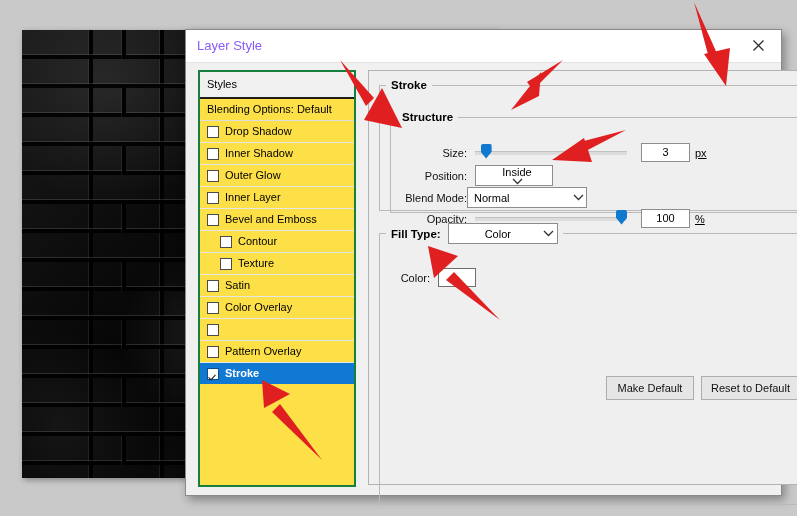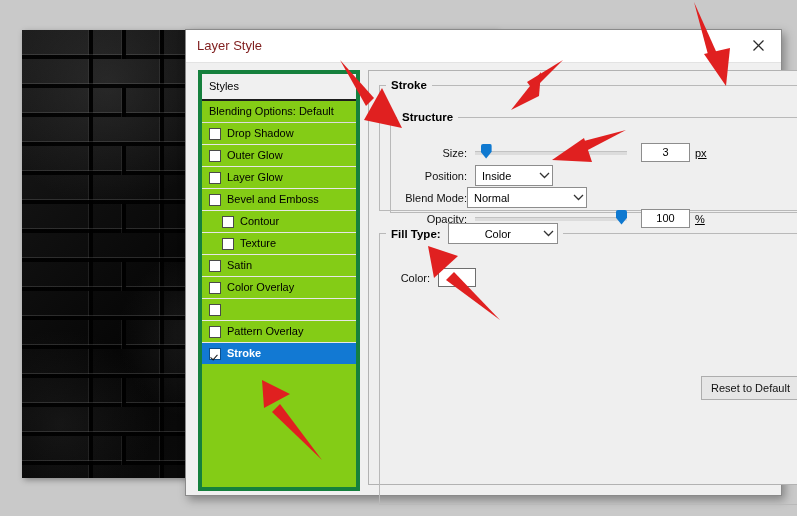--- a/index.html
+++ b/index.html
@@ -61,32 +61,32 @@
   #dialog{
     position:absolute;left:185px;top:29px;width:595px;height:465px;
     background:#f0f0f0;border:1px solid #8a8a8a;
     box-shadow:3px 4px 9px rgba(0,0,0,0.35);
   }
   #titlebar{
     height:32px;background:#ffffff;position:relative;
     border-bottom:1px solid #e3e3e3;
   }
   #titlebar .ttl{
-    position:absolute;left:11px;top:8px;font-size:13px;color:#7f1d1d;
+    position:absolute;left:11px;top:8px;font-size:13px;color:#8b5cf6;
   }
   #closebtn{
     position:absolute;right:0;top:0;width:45px;height:31px;
     display:flex;align-items:center;justify-content:center;
     font-size:15px;color:#333;cursor:default;
   }
 
   
   #styleslist{
     position:absolute;left:12px;top:40px;width:154px;height:413px;
-    background:#84cc16;border:4px solid #15803d;
+    background:#fde047;border:2px solid #15803d;
   }
   .lsthead{
     height:25px;line-height:25px;padding-left:7px;
     border-bottom:2px solid #1d1d1d;background:#f0f0f0;font-size:11px;
   }
   .lstblend{
     height:21px;line-height:21px;padding-left:7px;font-size:11px;
     border-bottom:1px solid #dcdcdc;
   }
   .lstitem{
@@ -183,25 +183,29 @@
   <div id="styleslist">
     <div class="lsthead">Styles</div>
     <div class="lstblend">Blending Options: Default</div>
     <div id="styleItems">
         <div class="lstitem">
           <span class="cbx"></span>
           <span>Drop Shadow</span>
         </div>
         <div class="lstitem">
           <span class="cbx"></span>
+          <span>Inner Shadow</span>
+        </div>
+        <div class="lstitem">
+          <span class="cbx"></span>
           <span>Outer Glow</span>
         </div>
         <div class="lstitem">
           <span class="cbx"></span>
-          <span>Layer Glow</span>
+          <span>Inner Layer</span>
         </div>
         <div class="lstitem">
           <span class="cbx"></span>
           <span>Bevel and Emboss</span>
         </div>
         <div class="lstitem indent">
           <span class="cbx"></span>
           <span>Contour</span>
         </div>
         <div class="lstitem indent">
@@ -243,21 +247,21 @@
           <div style="width:152px;margin-left:8px;position:relative;">
             <div class="track"></div>
             <div class="thumb" id="sizeThumb" style="left: 5.64px;"></div>
           </div>
           <div class="num" style="margin-left:14px;">3</div>
           <div class="unit">px</div>
         </div>
 
         <div class="row" style="left:0;top:42px;width:420px;">
           <div class="lbl" style="width:76px;">Position:</div>
-          <div class="combo" style="width:70px;margin-left:8px;">
+          <div class="combo" style="width:70px;margin-left:8px;flex-direction:column;">
             <span class="cv">Inside</span>
             <span class="chev">
               <svg width="11" height="7" viewBox="0 0 11 7">
                   <polyline points="1,1 5.5,5.5 10,1" fill="none" stroke="#333" stroke-width="1.3"></polyline>
                 </svg>
             </span>
           </div>
         </div>
 
         <div class="row" style="left:0;top:64px;width:420px;">
@@ -298,20 +302,21 @@
           </span>
         </span>
       </legend>
 
       <div class="row" style="left:14px;top:24px;">
         <div class="lbl" style="width:36px;">Color:</div>
         <div class="swatch" style="margin-left: 8px; background: rgb(255, 255, 255);" id="colorSwatch"></div>
       </div>
     </fieldset>
 
+    <div class="btn" style="position:absolute;left:237px;top:305px;width:86px;">Make Default</div>
     <div class="btn" style="position:absolute;left:332px;top:305px;width:97px;">Reset to Default</div>
   </div>
 
 </div>
 
 <svg class="arrow" style="left:686px;top:0px;" width="70" height="92">
   <g fill="#e02020">
     <path d="M8,2 L33,58 L24,62 Z"></path>
     <path d="M40,86 L18,54 L44,48 Z"></path>
   </g>

